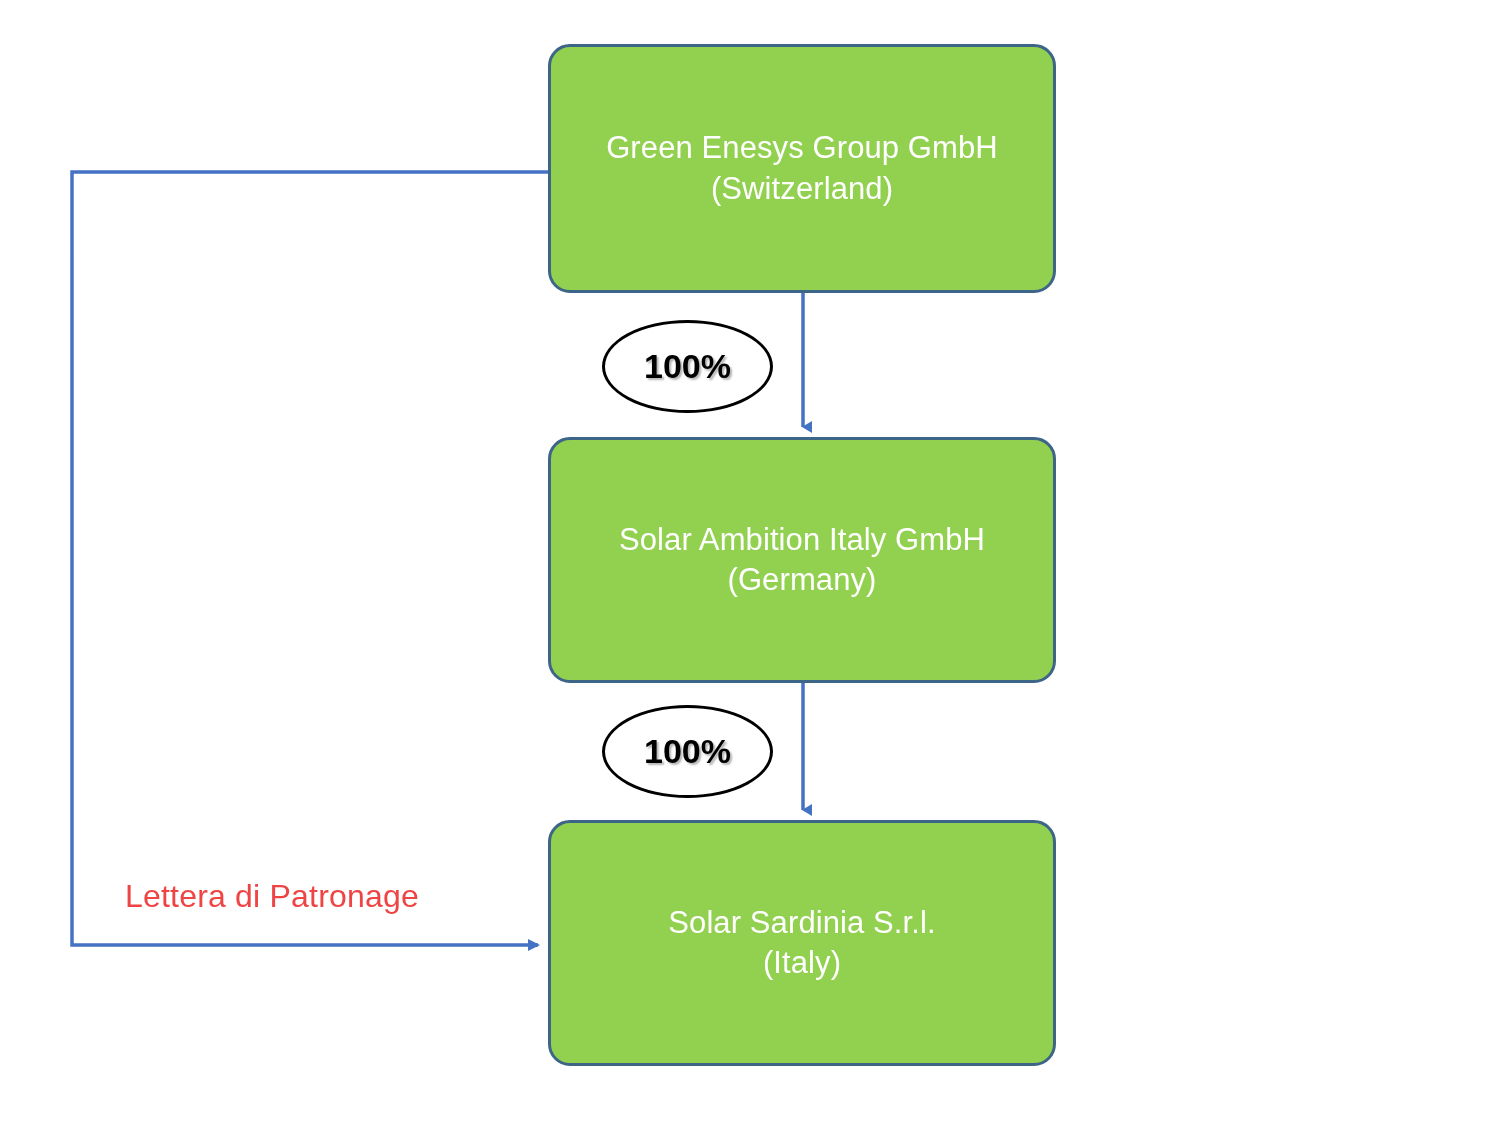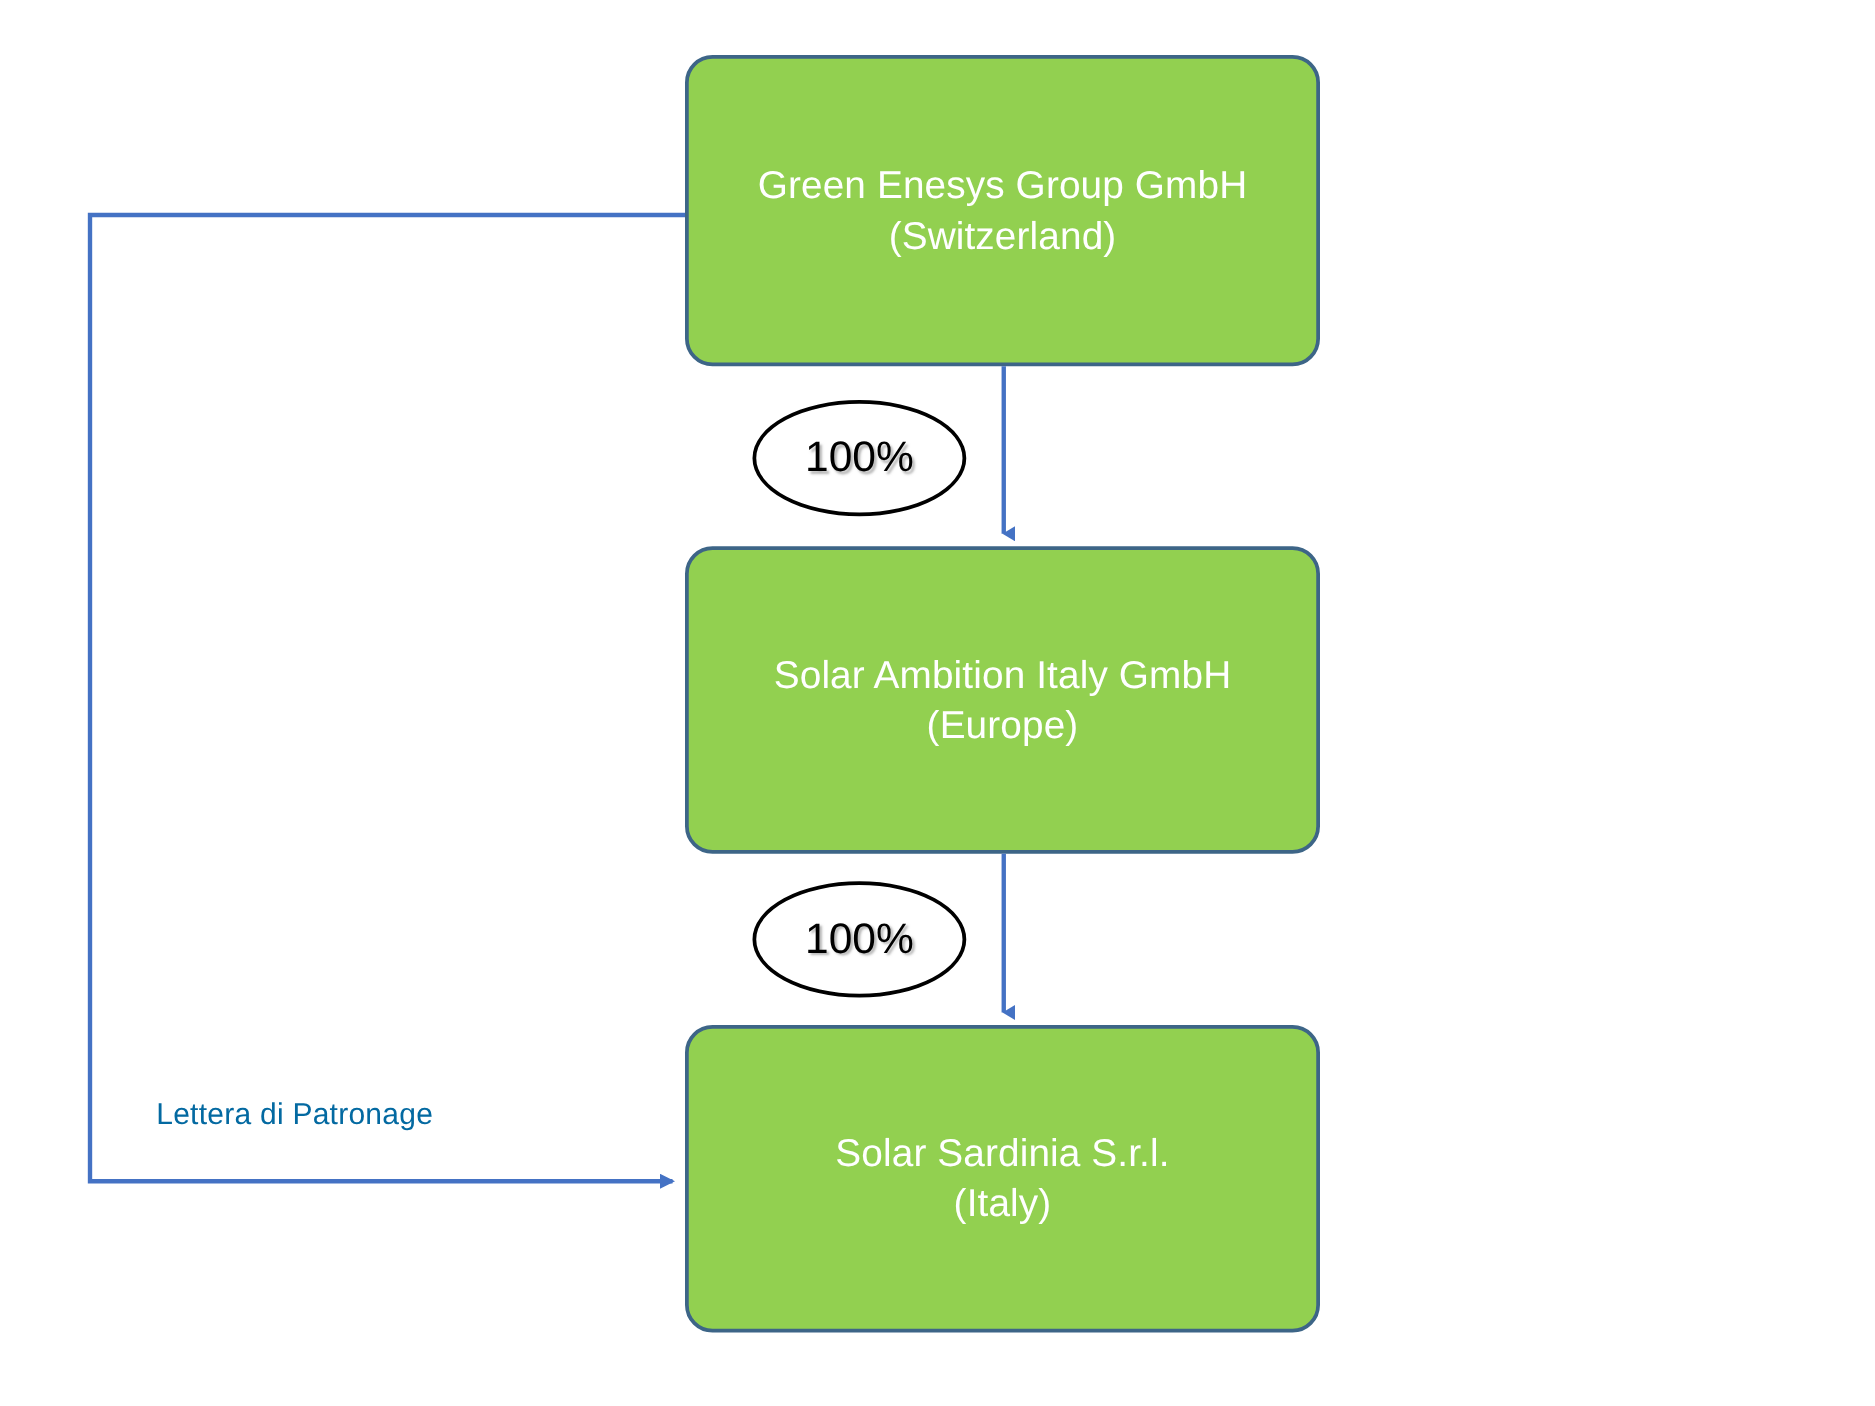--- a/index.html
+++ b/index.html
@@ -47,33 +47,33 @@
     position: absolute;
     box-sizing: border-box;
     background: #ffffff;
     border: 3px solid #000000;
     border-radius: 50%;
     display: flex;
     align-items: center;
     justify-content: center;
     color: #000000;
     font-size: 34px;
-    font-weight: normal;
+    font-weight: bold;
     text-shadow: 2px 2px 2px rgba(120,120,120,0.55);
     z-index: 5;
   }
   #pct-1 { left: 602px; top: 320px; width: 171px; height: 93px; }
   #pct-2 { left: 602px; top: 705px; width: 171px; height: 93px; }
 
   #patronage-label {
     position: absolute;
     left: 125px;
     top: 878px;
-    font-size: 24px;
-    color: #0369a1;
+    font-size: 32px;
+    color: #ef4444;
     white-space: nowrap;
     letter-spacing: 0.2px;
   }
 
   svg.wires {
     position: absolute;
     left: 0;
     top: 0;
     width: 1500px;
     height: 1125px;
@@ -101,21 +101,21 @@
     <line x1="803" y1="683" x2="803" y2="810" stroke="#4472C4" stroke-width="3.5" marker-end="url(#arrow-down)"></line>
 
     <path d="M 548 172 L 72 172 L 72 945 L 538 945" fill="none" stroke="#4472C4" stroke-width="3.5" marker-end="url(#arrow-right)"></path>
   </svg>
 
   <div class="entity-box" id="box-top">
     <span class="entity-text"><span>Green Enesys Group GmbH</span><br><span>(Switzerland)</span></span>
   </div>
 
   <div class="entity-box" id="box-mid">
-    <span class="entity-text"><span>Solar Ambition Italy GmbH</span><br><span>(Europe)</span></span>
+    <span class="entity-text"><span>Solar Ambition Italy GmbH</span><br><span>(Germany)</span></span>
   </div>
 
   <div class="entity-box" id="box-bottom">
     <span class="entity-text"><span>Solar Sardinia S.r.l.</span><br><span>(Italy)</span></span>
   </div>
 
   <div class="pct-ellipse" id="pct-1">
     <span>100%</span>
   </div>
 

